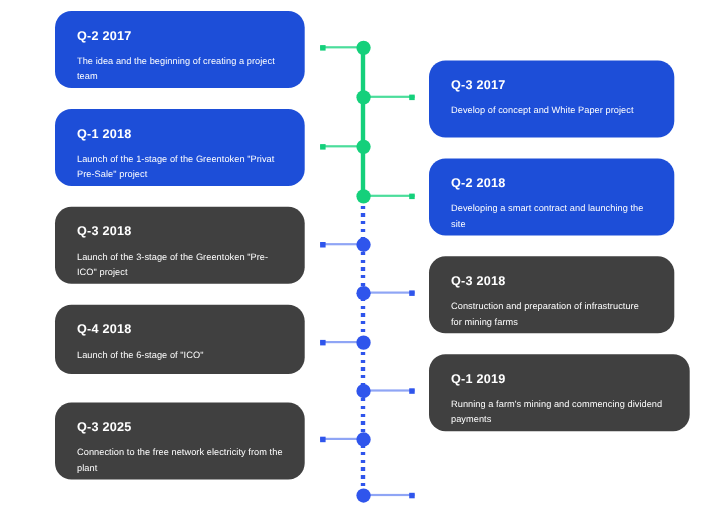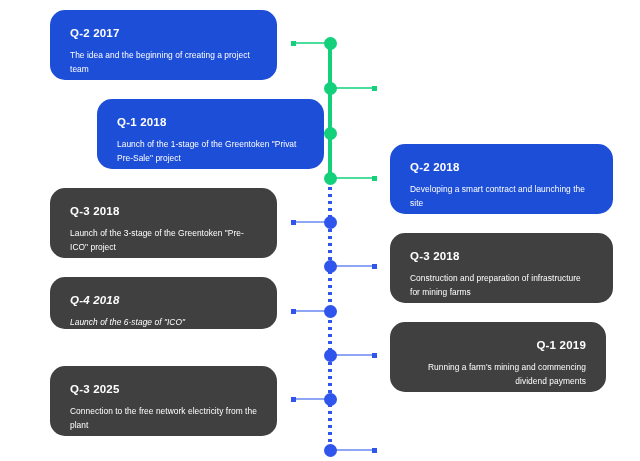--- a/index.html
+++ b/index.html
@@ -131,41 +131,45 @@
     <div class="arm blue" style="top: 399px; left: 291px; width: 39px;"></div>
     <div class="arm-cap blue" style="top: 399px; left: 291px;"></div>
     <div class="node blue" style="top: 399px;"></div>
     <div class="arm blue" style="top: 450px; left: 330px; width: 47px;"></div>
     <div class="arm-cap blue" style="top: 450px; left: 372px;"></div>
     <div class="node blue" style="top: 450px;"></div>
     <div class="card green" style="top: 10px; height: 70px; left: 50px; width: 227px;">
       <div class="card-title">Q-2 2017</div>
       <div class="card-desc">The idea and the beginning of creating a project team</div>
     </div>
-    <div class="card green" style="top: 99px; height: 70px; left: 50px; width: 227px; margin-left: 47px;">
+    <div class="card green" style="top: 99px; height: 70px; left: 50px; width: 227px;">
       <div class="card-title">Q-1 2018</div>
       <div class="card-desc">Launch of the 1-stage of the Greentoken "Privat Pre-Sale" project</div>
     </div>
     <div class="card blue" style="top: 188px; height: 70px; left: 50px; width: 227px;">
       <div class="card-title">Q-3 2018</div>
       <div class="card-desc">Launch of the 3-stage of the Greentoken "Pre-ICO" project</div>
     </div>
-    <div class="card blue" style="top: 277px; height: 52px; left: 50px; width: 227px; font-style: italic;">
+    <div class="card blue" style="top: 277px; height: 63px; left: 50px; width: 227px;">
       <div class="card-title">Q-4 2018</div>
       <div class="card-desc">Launch of the 6-stage of "ICO"</div>
     </div>
     <div class="card blue" style="top: 366px; height: 70px; left: 50px; width: 227px;">
       <div class="card-title">Q-3 2025</div>
       <div class="card-desc">Connection to the free network electricity from the plant</div>
+    </div>
+    <div class="card green" style="top: 55px; height: 70px; left: 390px; width: 223px;">
+      <div class="card-title">Q-3 2017</div>
+      <div class="card-desc">Develop of concept and White Paper project</div>
     </div>
     <div class="card green" style="top: 144px; height: 70px; left: 390px; width: 223px;">
       <div class="card-title">Q-2 2018</div>
       <div class="card-desc">Developing a smart contract and launching the site</div>
     </div>
     <div class="card blue" style="top: 233px; height: 70px; left: 390px; width: 223px;">
       <div class="card-title">Q-3 2018</div>
       <div class="card-desc">Construction and preparation of infrastructure for mining farms</div>
     </div>
-    <div class="card blue" style="top: 322px; height: 70px; left: 390px; width: 216px; text-align: right;">
+    <div class="card blue" style="top: 322px; height: 70px; left: 390px; width: 237px;">
       <div class="card-title">Q-1 2019</div>
       <div class="card-desc">Running a farm's mining and commencing dividend payments</div>
     </div>
   </div>
 
 </body></html>

